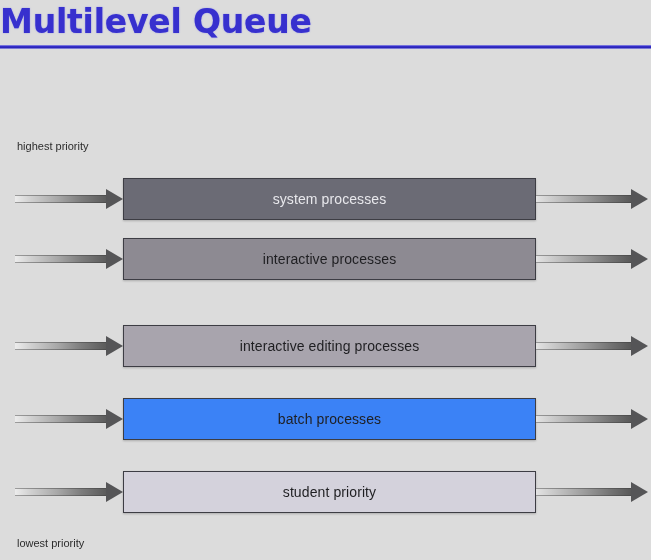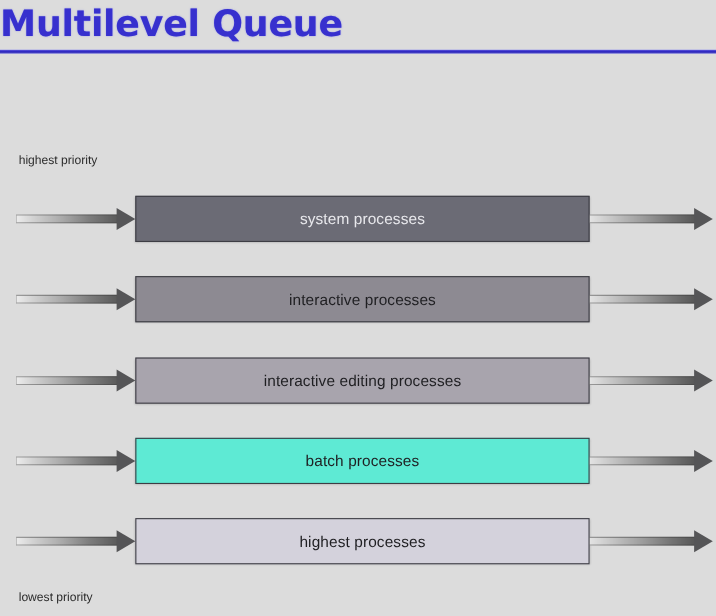--- a/index.html
+++ b/index.html
@@ -154,21 +154,21 @@
         <div class="head"></div>
       </div>
       <div class="queue-box" style="background: rgb(107, 107, 117); border-color: rgb(61, 61, 68);">
         <span class="box-label" style="color: rgb(232, 232, 236);">system processes</span>
       </div>
       <div class="arrow arrow-out">
         <div class="shaft"></div>
         <div class="head"></div>
       </div>
     </div>
-    <div class="queue-row" style="top: 251px;">
+    <div class="queue-row" style="top: 238px;">
       <div class="arrow arrow-in">
         <div class="shaft"></div>
         <div class="head"></div>
       </div>
       <div class="queue-box" style="background: rgb(141, 138, 146); border-color: rgb(61, 61, 68);">
         <span class="box-label" style="color: rgb(31, 31, 34);">interactive processes</span>
       </div>
       <div class="arrow arrow-out">
         <div class="shaft"></div>
         <div class="head"></div>
@@ -185,34 +185,34 @@
       <div class="arrow arrow-out">
         <div class="shaft"></div>
         <div class="head"></div>
       </div>
     </div>
     <div class="queue-row" style="top: 398px;">
       <div class="arrow arrow-in">
         <div class="shaft"></div>
         <div class="head"></div>
       </div>
-      <div class="queue-box" style="background: #5eead4; border-color: rgb(61, 61, 68);">
+      <div class="queue-box" style="background: #3b82f6; border-color: rgb(61, 61, 68);">
         <span class="box-label" style="color: rgb(31, 31, 34);">batch processes</span>
       </div>
       <div class="arrow arrow-out">
         <div class="shaft"></div>
         <div class="head"></div>
       </div>
     </div>
     <div class="queue-row" style="top: 471px;">
       <div class="arrow arrow-in">
         <div class="shaft"></div>
         <div class="head"></div>
       </div>
       <div class="queue-box" style="background: rgb(212, 210, 220); border-color: rgb(61, 61, 68);">
-        <span class="box-label" style="color: rgb(31, 31, 34);">highest processes</span>
+        <span class="box-label" style="color: rgb(31, 31, 34);">student priority</span>
       </div>
       <div class="arrow arrow-out">
         <div class="shaft"></div>
         <div class="head"></div>
       </div>
     </div>
   </div>
 
 </body></html>

